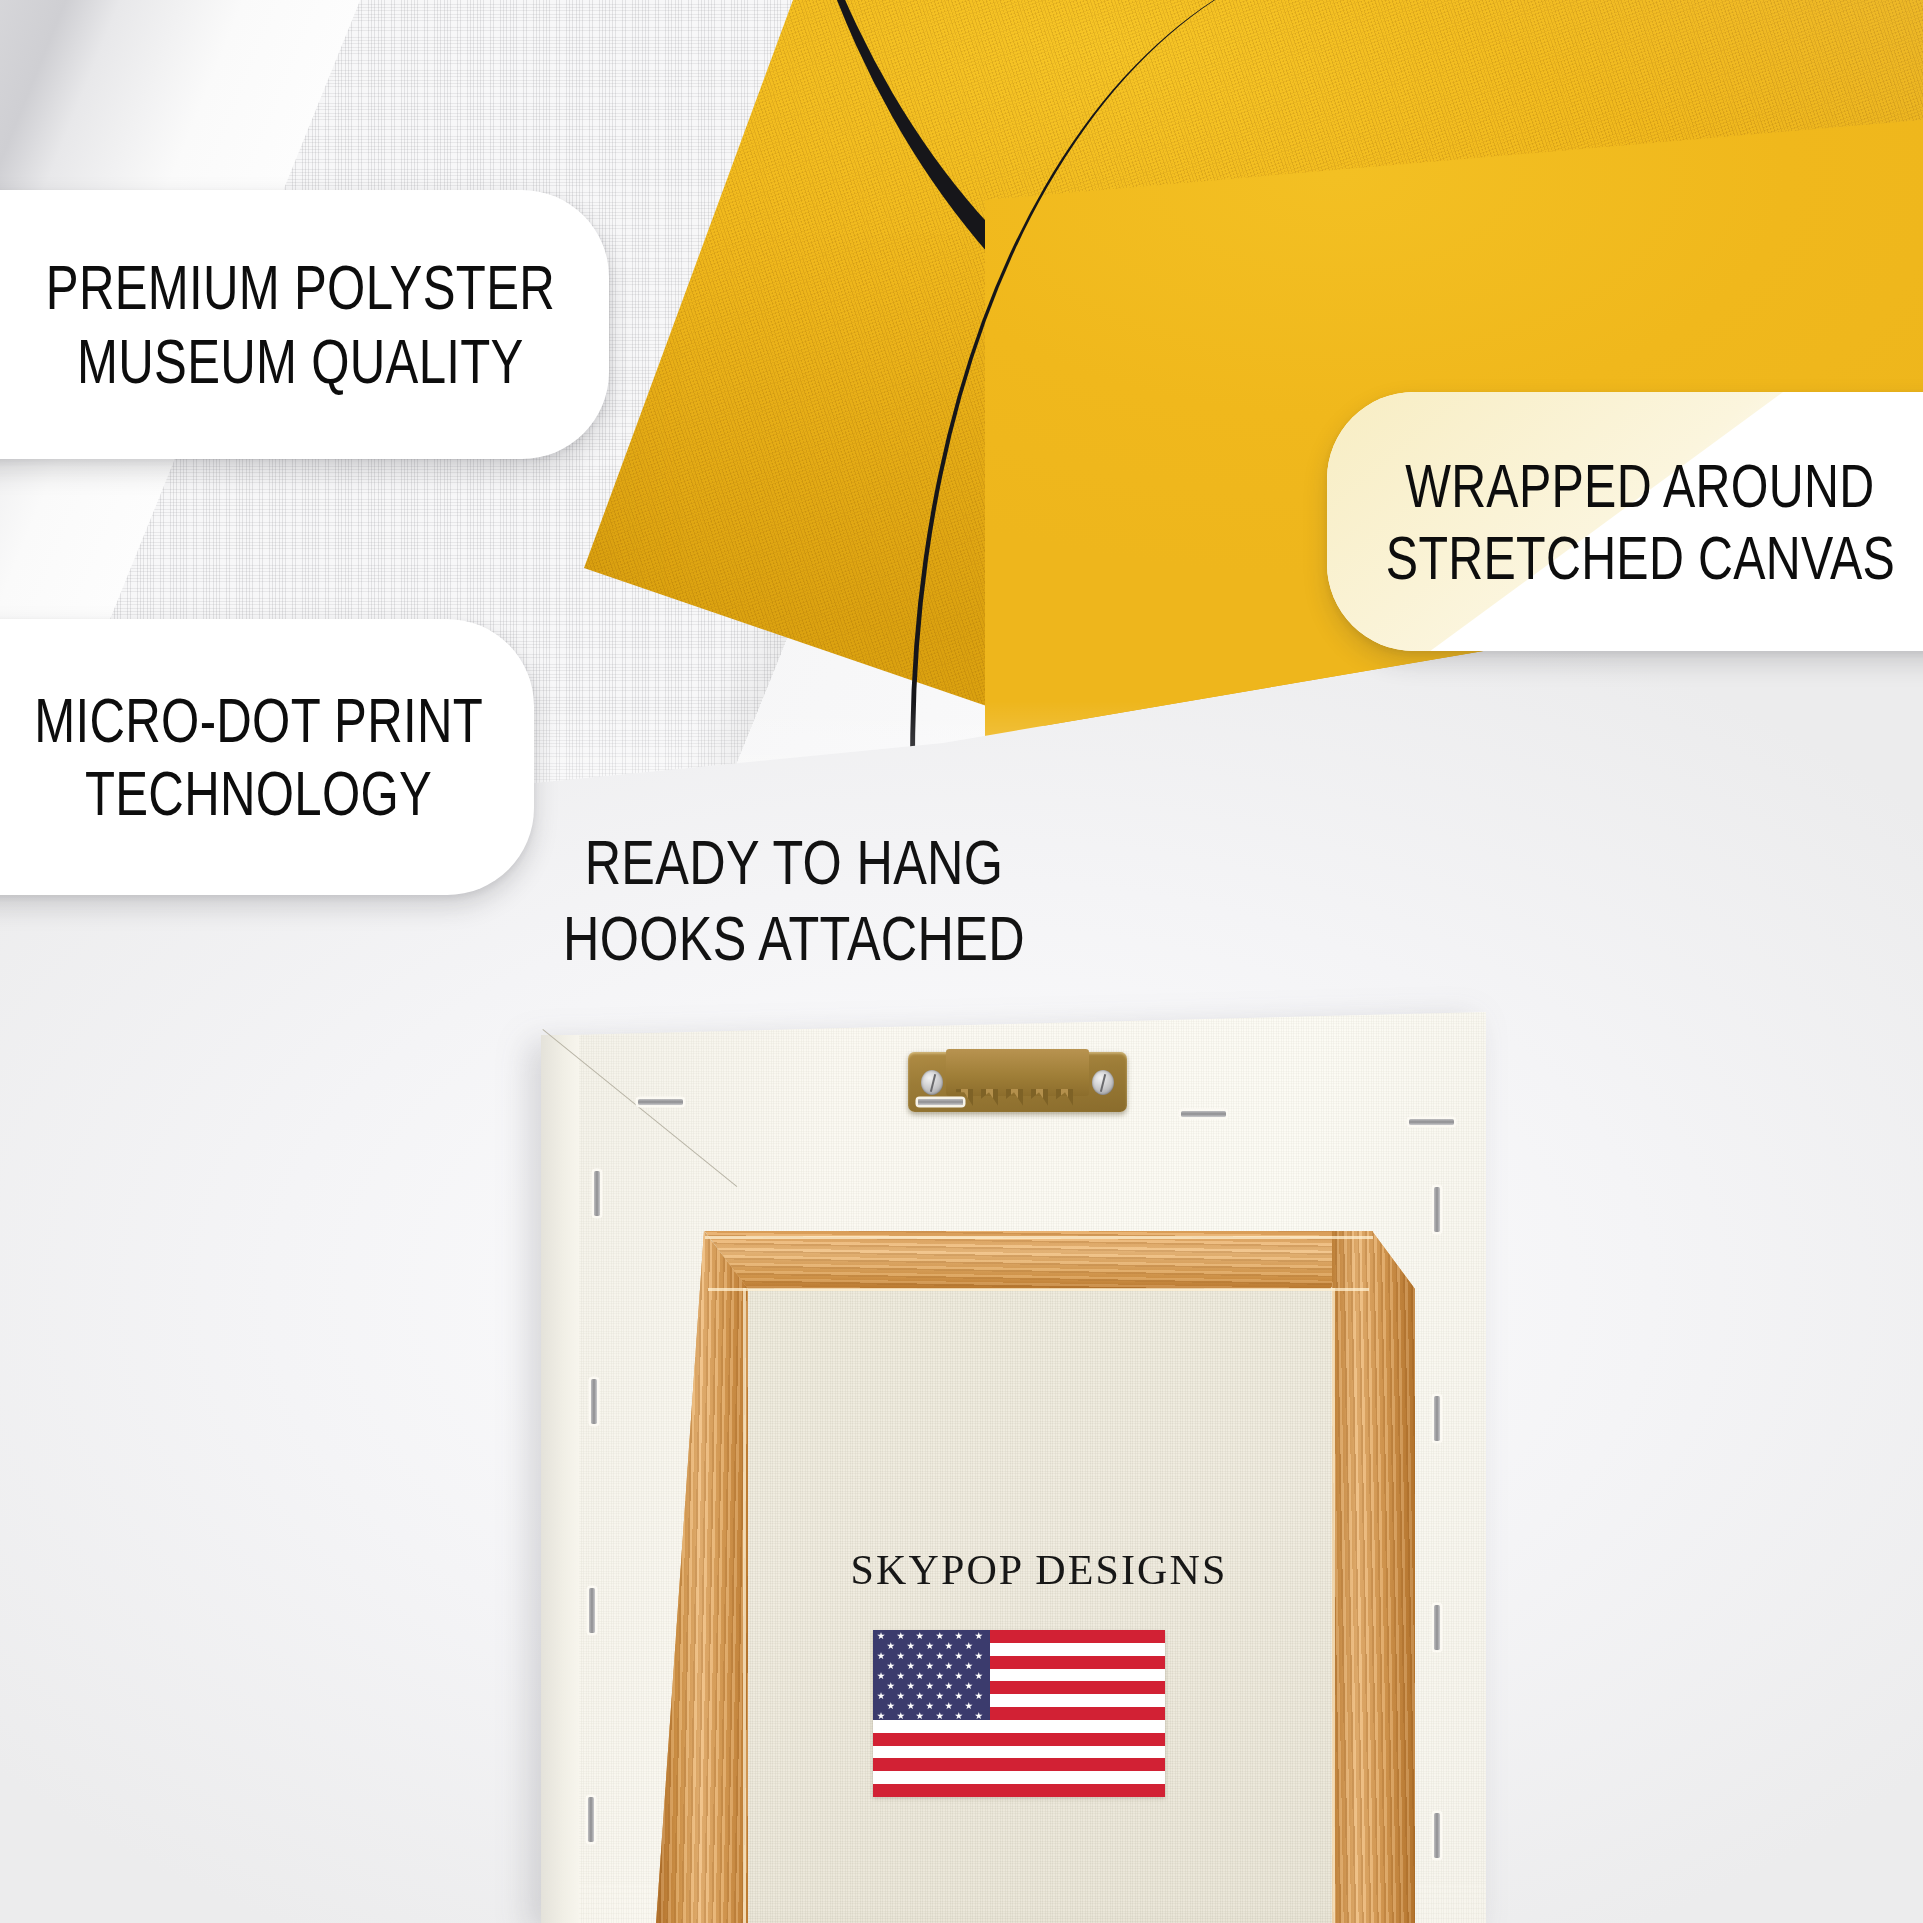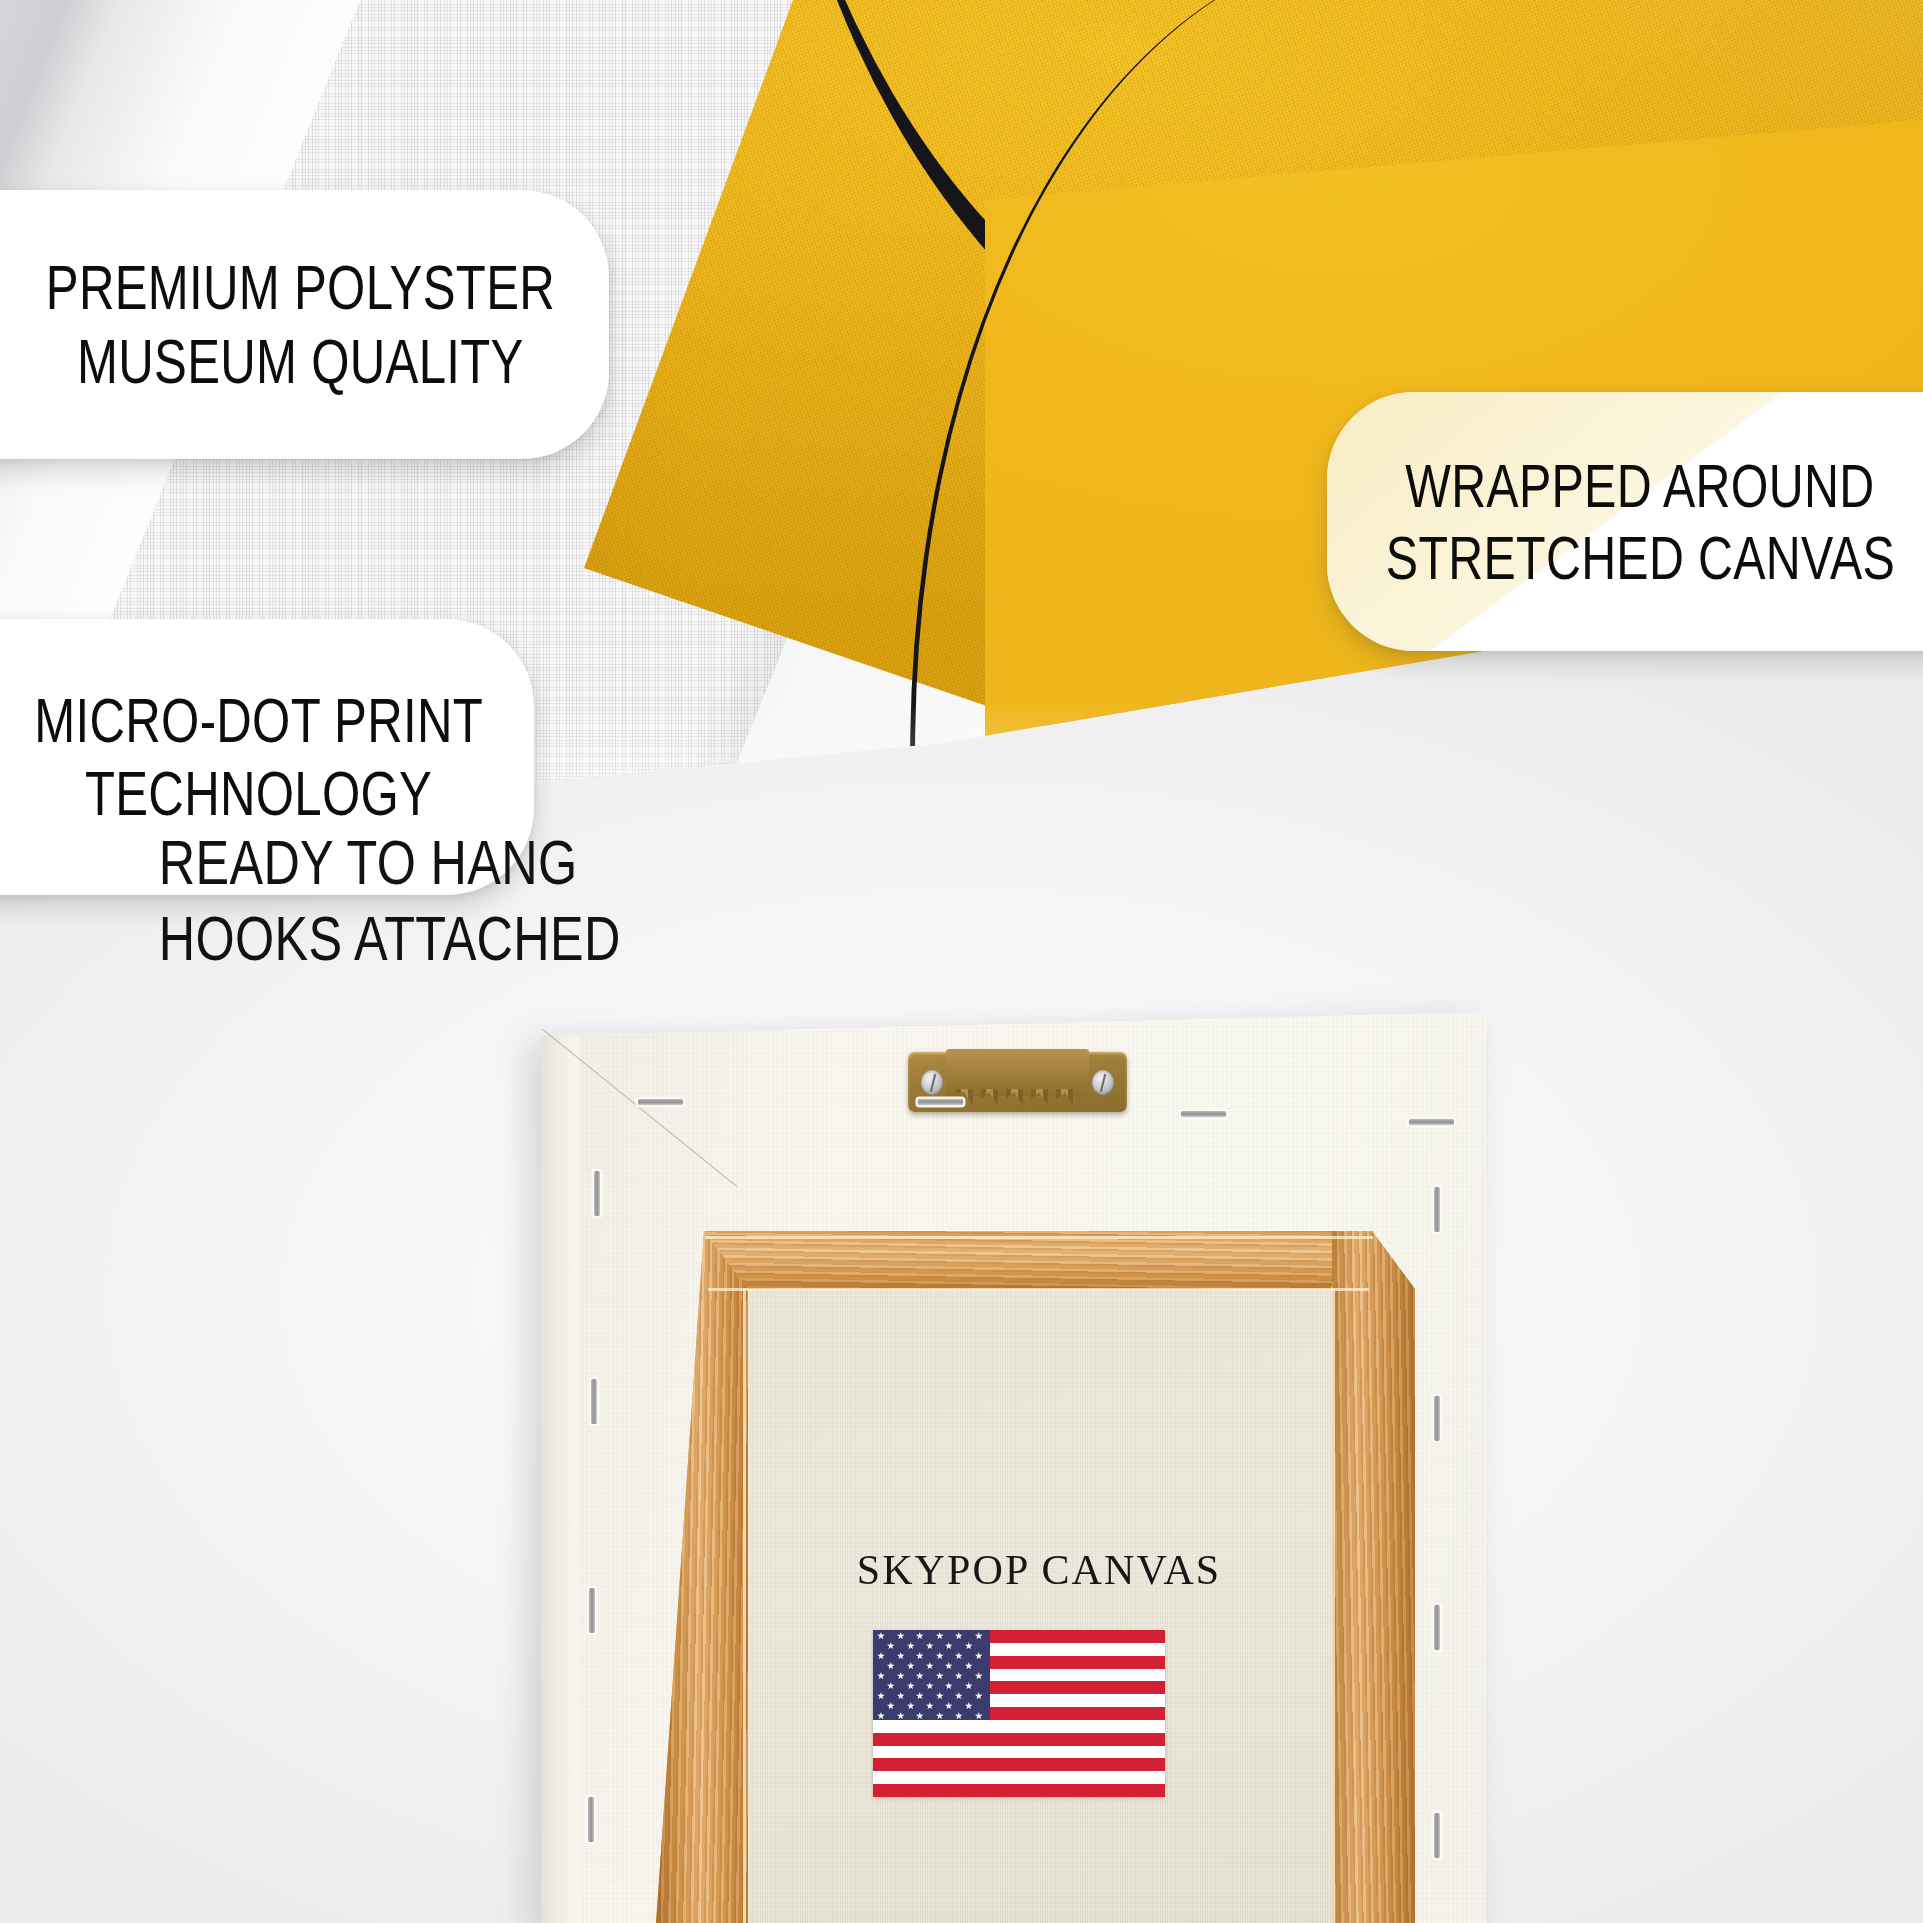--- a/index.html
+++ b/index.html
@@ -155,21 +155,21 @@
   #pill-wrapped .line { font-size: 62px; }
   #pill-wrapped .tint {
     left: -33px; top: -33px; width: 584px; height: 392px;
     background: linear-gradient(140deg, #f7ecbf 0%, #fbf5dd 48%, #ffffff 70%);
     clip-path: polygon(0 0, 534px 0, 0 392px);
   }
 
   
   #ready-to-hang {
     position: absolute; left: 0; top: 825px; width: 1588px;
-    text-align: left;
+    text-align: center;
   }
   #ready-to-hang .line {
     font-family: "Liberation Sans Narrow", "Liberation Sans", sans-serif;
     font-size: 63px; color: #121212; letter-spacing: 0.4px;
     line-height: 1.2; white-space: nowrap;
     transform: scaleX(.8);
   }
 
   
   #canvas-back {
@@ -415,21 +415,21 @@
     <div class="staple v" style="left:50px; top:367px;"></div>
     <div class="staple v" style="left:48px; top:576px;"></div>
     <div class="staple v" style="left:47px; top:785px;"></div>
 
     <div class="staple v" style="left:893px; top:175px;"></div>
     <div class="staple v" style="left:893px; top:384px;"></div>
     <div class="staple v" style="left:893px; top:593px;"></div>
     <div class="staple v" style="left:893px; top:801px;"></div>
 
     <div id="brand">
-      <div class="brand-name">SKYPOP CANVAS</div>
+      <div class="brand-name">SKYPOP DESIGNS</div>
     </div>
 
     <div id="flag">
       <div class="stripes">
           <div class="stripe" style="top: 0px; height: 13px; background: rgb(210, 33, 52);"></div>
           <div class="stripe" style="top: 13px; height: 13px; background: rgb(255, 255, 255);"></div>
           <div class="stripe" style="top: 26px; height: 13px; background: rgb(210, 33, 52);"></div>
           <div class="stripe" style="top: 39px; height: 13px; background: rgb(255, 255, 255);"></div>
           <div class="stripe" style="top: 51px; height: 13px; background: rgb(210, 33, 52);"></div>
           <div class="stripe" style="top: 64px; height: 13px; background: rgb(255, 255, 255);"></div>

